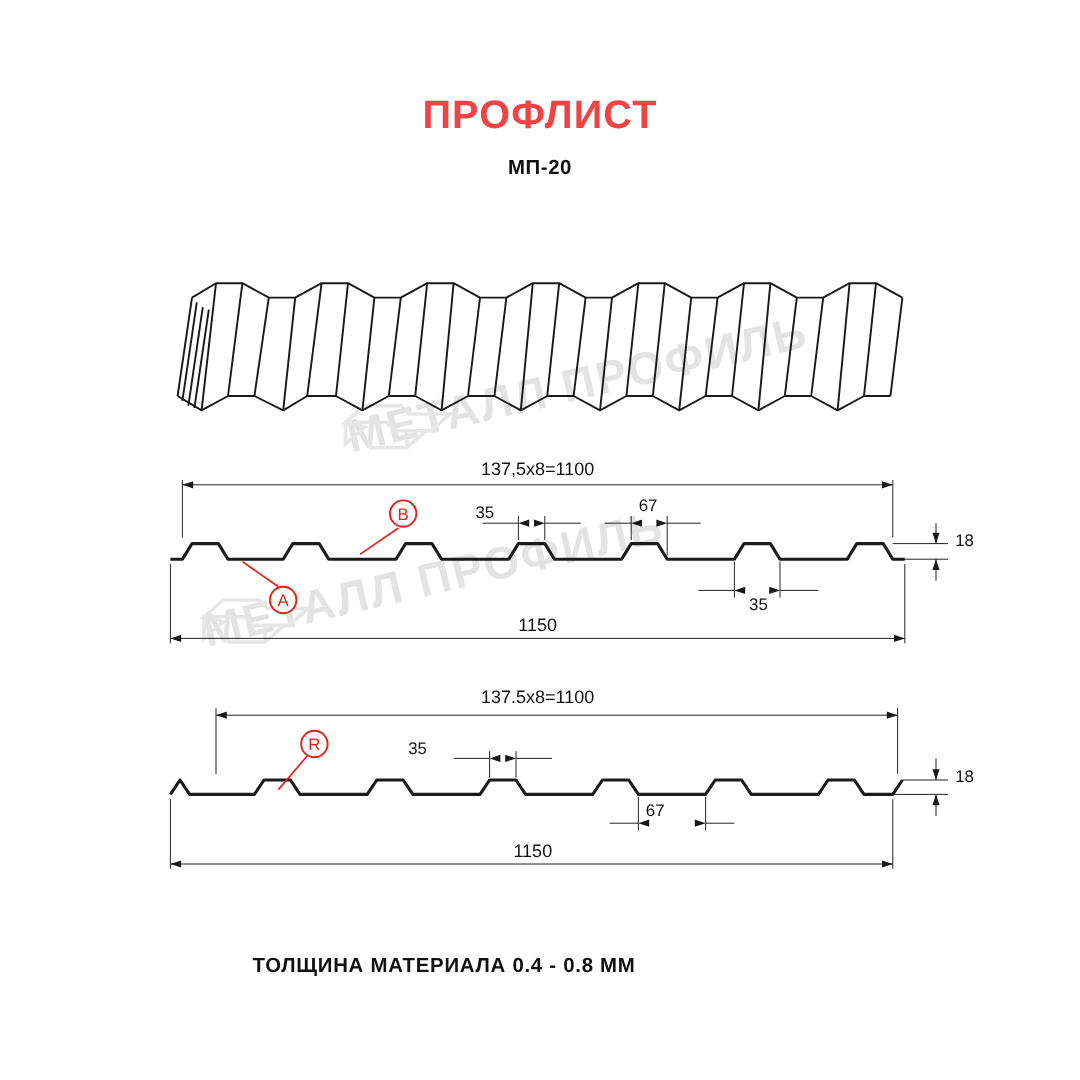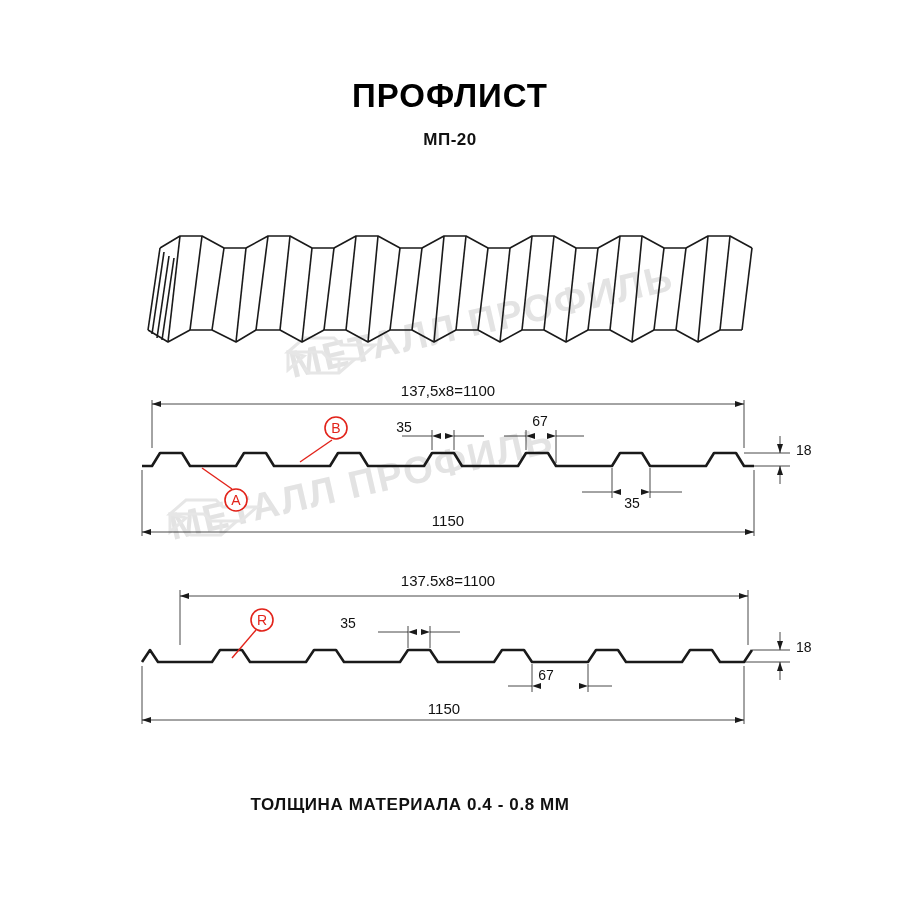--- a/index.html
+++ b/index.html
@@ -24,41 +24,40 @@
     position: absolute;
     top: 78px;
     left: 0;
     width: 900px;
     text-align: center;
   }
   .title {
     font-size: 33px;
     font-weight: bold;
     letter-spacing: 1px;
-    color: #000000;
+    color: #ef4444;
     line-height: 1.1;
   }
   .subtitle {
     margin-top: 16px;
     font-size: 17px;
     font-weight: bold;
     color: #111;
     letter-spacing: 0.5px;
   }
   .footer-note {
     position: absolute;
     top: 795px;
     left: 0;
     width: 740px;
     text-align: center;
     font-size: 17px;
     font-weight: bold;
     letter-spacing: 0.6px;
     color: #111;
-    padding-left: 40px;
   }
   svg.draw {
     position: absolute;
     top: 0;
     left: 0;
     width: 900px;
     height: 900px;
   }
   .wm {
     position: absolute;

